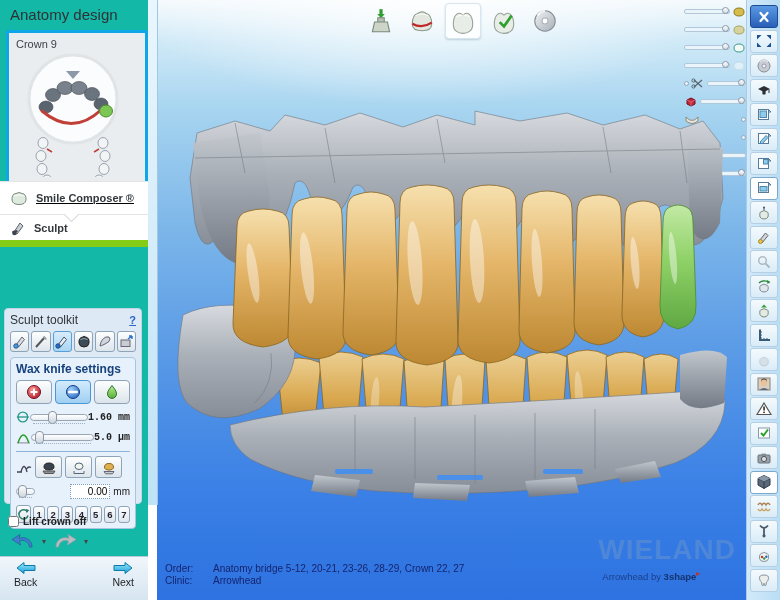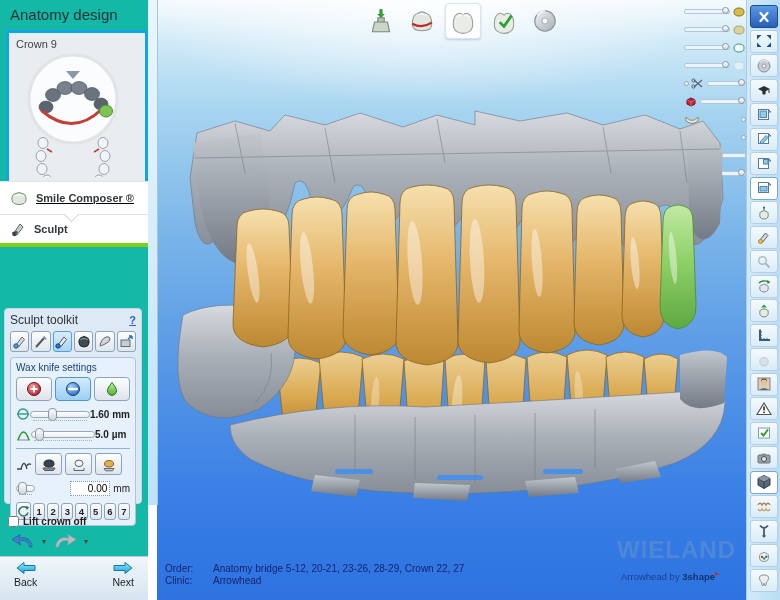--- a/index.html
+++ b/index.html
@@ -9,40 +9,40 @@
   
   .left-panel{position:absolute;left:0;top:0;width:148px;height:600px;background:#14b8a6;z-index:5;}
   .app-title{position:absolute;left:10px;top:6px;font-size:15px;color:#2d3236;}
   .chart-card{position:absolute;left:6px;top:30px;width:136px;height:148px;background:#e9edf0;
               border:3px solid #0ea5e9;border-radius:3px;}
   .crown-label{position:absolute;left:7px;top:5px;font-size:11px;color:#3c4348;}
   .nav-item{position:absolute;left:0;width:148px;height:33px;display:flex;align-items:center;gap:8px;
             padding-left:10px;box-sizing:border-box;border-top:1px solid #e2e4e6;background:#fff;cursor:pointer;}
   .nav-item .lbl{font-size:11px;font-weight:bold;color:#33383c;}
   .nav-smile{top:181px;text-decoration:underline;}
-  .nav-sculpt{top:214px;border-bottom:4px solid #84cc16;}
+  .nav-sculpt{top:214px;border-bottom:7px solid #84cc16;}
   .notch{position:absolute;left:66px;bottom:-6px;width:10px;height:10px;background:#fff;
          border-right:1px solid #d6d8da;border-bottom:1px solid #d6d8da;transform:rotate(45deg);z-index:3;}
   
   .toolkit{position:absolute;left:4px;top:308px;width:138px;height:196px;background:#dde9f5;
            border:1px solid #c3d6e8;border-radius:4px;box-sizing:border-box;padding:4px 5px;}
   .tk-head{display:flex;justify-content:space-between;align-items:center;}
   .tk-title{font-size:12px;color:#2e3338;}
   .tk-help{font-size:11px;font-weight:bold;color:#2a62c8;text-decoration:underline;cursor:pointer;}
   .tk-tools{display:flex;gap:2px;margin-top:4px;}
   .tbtn{width:20px;height:19px;border:1px solid #8fa3b6;border-radius:3px;
         background:linear-gradient(#fdfefe,#dde5ec);display:flex;align-items:center;justify-content:center;cursor:pointer;}
   .tbtn.sel{background:linear-gradient(#d8edfc,#a9d4f2);border-color:#5a9fd4;}
   .waxbox{margin-top:5px;background:#e7f1fb;border:1px solid #a9c4dd;border-radius:4px;padding:4px 5px 5px 5px;}
-  .wax-title{font-size:10px;font-weight:normal;color:#16427e;}
+  .wax-title{font-size:12px;font-weight:bold;color:#16427e;}
   .modes{display:flex;gap:3px;margin-top:4px;}
   .mbtn{width:37px;height:22px;border:1px solid #8fa3b6;border-radius:4px;
         background:linear-gradient(#fdfefe,#dce4eb);display:flex;align-items:center;justify-content:center;cursor:pointer;}
   .mbtn.sel{background:linear-gradient(#d2ebfc,#9fcff2);border-color:#4a97d6;}
-  .srow{display:flex;align-items:center;margin-top:6px;}
+  .srow{display:flex;align-items:center;margin-top:6px;font-family:Liberation Mono, monospace;}
   .trk{width:64px;height:7px;border:1px solid #9aa6b4;border-radius:4px;position:relative;
        background:linear-gradient(#ffffff,#e8edf2);box-sizing:border-box;cursor:pointer;}
   .trk:after{content:"";position:absolute;left:2px;right:2px;bottom:-4px;border-bottom:1px dotted #9fb2c4;}
   .knob{position:absolute;top:-4px;width:9px;height:13px;border-radius:4px;cursor:grab;
         background:linear-gradient(#fdfdfd,#cfd6de);border:1px solid #8a96a4;box-sizing:border-box;}
   .sval{font-size:10px;font-weight:bold;color:#222;white-space:nowrap;}
   .sep{margin-top:7px;border-top:1px solid #8fb4d8;}
   .morph{display:flex;align-items:center;gap:3px;margin-top:4px;}
   .pbtn{width:25px;height:20px;border:1px solid #8fa3b6;border-radius:3px;
         background:linear-gradient(#fdfefe,#dde5ec);display:flex;align-items:center;justify-content:center;cursor:pointer;}
@@ -79,21 +79,21 @@
   
   .layers{position:absolute;left:527px;top:5px;width:62px;display:flex;flex-direction:column;gap:5px;}
   .lrow{display:flex;align-items:center;gap:2px;height:13px;}
   .ltrk{flex:1;height:3px;background:#eaf4fb;border:1px solid #b0c8da;border-radius:2px;position:relative;cursor:pointer;}
   .lknob{position:absolute;top:-3px;width:7px;height:7px;border-radius:50%;cursor:grab;
          background:linear-gradient(#ffffff,#d2dbe4);border:1px solid #8a98a8;box-sizing:border-box;}
   .ldot{width:5px;height:5px;border-radius:50%;background:#e8f2fa;border:1px solid #93a8ba;box-sizing:border-box;}
   .order-info{position:absolute;left:8px;bottom:14px;display:grid;grid-template-columns:40px auto;
               column-gap:8px;row-gap:1px;font-size:10px;color:#16246e;}
   .brand{position:absolute;right:10px;bottom:18px;text-align:left;}
-  .brand .name{font-size:24px;font-weight:bold;letter-spacing:1px;color:#4e86d8;line-height:34px;}
+  .brand .name{font-size:28px;font-weight:bold;letter-spacing:1px;color:#4e86d8;line-height:34px;}
   .brand .dev{font-size:9.5px;color:#1c3f8c;margin-top:2px;margin-left:4px;}
   .brand .dev b{color:#15336e;}
   .brand .mark{color:#c03028;font-size:8px;vertical-align:super;}
   
   .right-toolbar{position:absolute;right:0;top:0;width:34px;height:600px;z-index:6;box-sizing:border-box;
                  background:linear-gradient(90deg,#d2eafa,#b9ddf4);border-left:1px solid #a8cce8;
                  display:flex;flex-direction:column;align-items:center;padding-top:5px;gap:1.5px;}
   .rtbtn{width:26px;height:21px;border:1px solid #b5cfe4;border-radius:3px;flex:0 0 auto;cursor:pointer;
          background:linear-gradient(#f4fafd,#d9ecf8);display:flex;align-items:center;justify-content:center;}
   .rtbtn.sel{background:#ffffff;border-color:#7aa7cc;}

